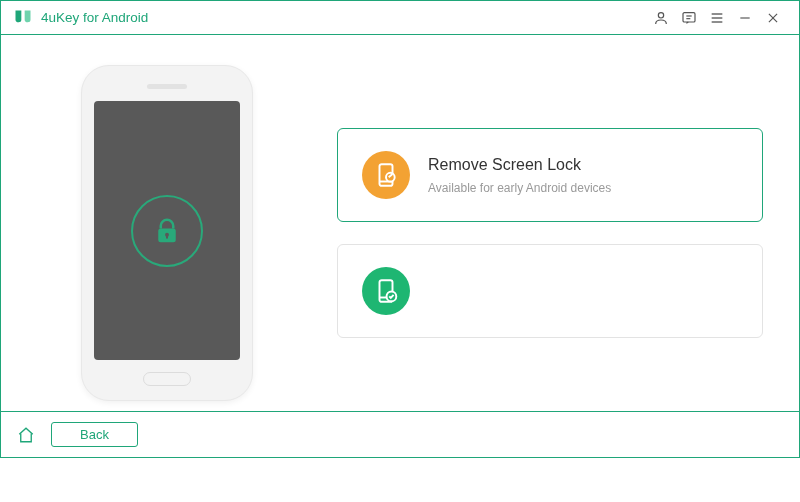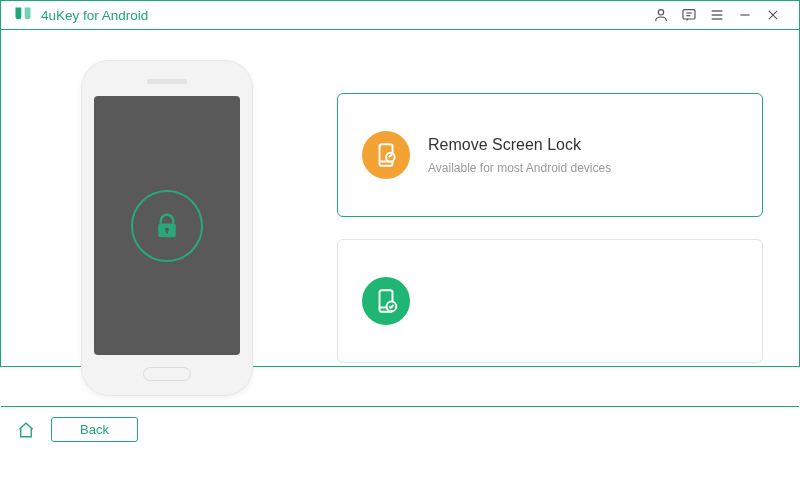--- a/index.html
+++ b/index.html
@@ -1,18 +1,18 @@
 <!DOCTYPE html>
 <html><head>
 <meta charset="utf-8">
 <style>
   * { box-sizing: border-box; margin: 0; padding: 0; }
   html, body { width: 800px; height: 502px; font-family: "Segoe UI", Arial, sans-serif; background: #fff; }
   .window {
-    width: 800px; height: 367px;
+    width: 800px; height: 458px;
     border: 1px solid #1fa679;
     display: flex; flex-direction: column;
     background: #fff;
     position: relative;
   }
   
   .titlebar {
     height: 40px;
     display: flex; align-items: center;
     padding: 0 12px;
@@ -83,21 +83,21 @@
   
   .options-col {
     flex: 1;
     display: flex; flex-direction: column;
     justify-content: center;
     gap: 22px;
   }
   .option-card {
     border: 1px solid #e3e3e3;
     border-radius: 6px;
-    padding: 37px 24px;
+    padding: 22px 24px;
     display: flex; align-items: center;
     gap: 18px;
     cursor: pointer;
     background: #fff;
   }
   .option-card.selected {
     border-color: #1fa679;
   }
   .opt-icon {
     width: 48px; height: 48px;
@@ -206,21 +206,21 @@
         <div class="opt-icon orange">
           <svg width="26" height="26" viewBox="0 0 24 24" fill="none" stroke="#fff" stroke-width="1.8">
             <rect x="6" y="2" width="12" height="20" rx="2"></rect>
             <line x1="6" y1="18" x2="18" y2="18"></line>
             <circle cx="16" cy="14" r="4" fill="#f3a233" stroke="#fff"></circle>
             <path d="M14.5 14 L18 11" stroke="#fff"></path>
           </svg>
         </div>
         <div class="opt-text">
           <div class="opt-title">Remove Screen Lock</div>
-          <div class="opt-sub">Available for most Android devices</div>
+          <div class="opt-sub">Available for early Android devices</div>
         </div>
       </div>
 
       <div class="option-card">
         <div class="opt-icon green">
           <svg width="26" height="26" viewBox="0 0 24 24" fill="none" stroke="#fff" stroke-width="1.8">
             <rect x="6" y="2" width="12" height="20" rx="2"></rect>
             <line x1="6" y1="18" x2="18" y2="18"></line>
             <circle cx="17" cy="17" r="4.5" fill="#1eb672" stroke="#fff"></circle>
             <path d="M15 17 l1.4 1.4 L19 15.5" stroke="#fff" stroke-width="1.8"></path>

